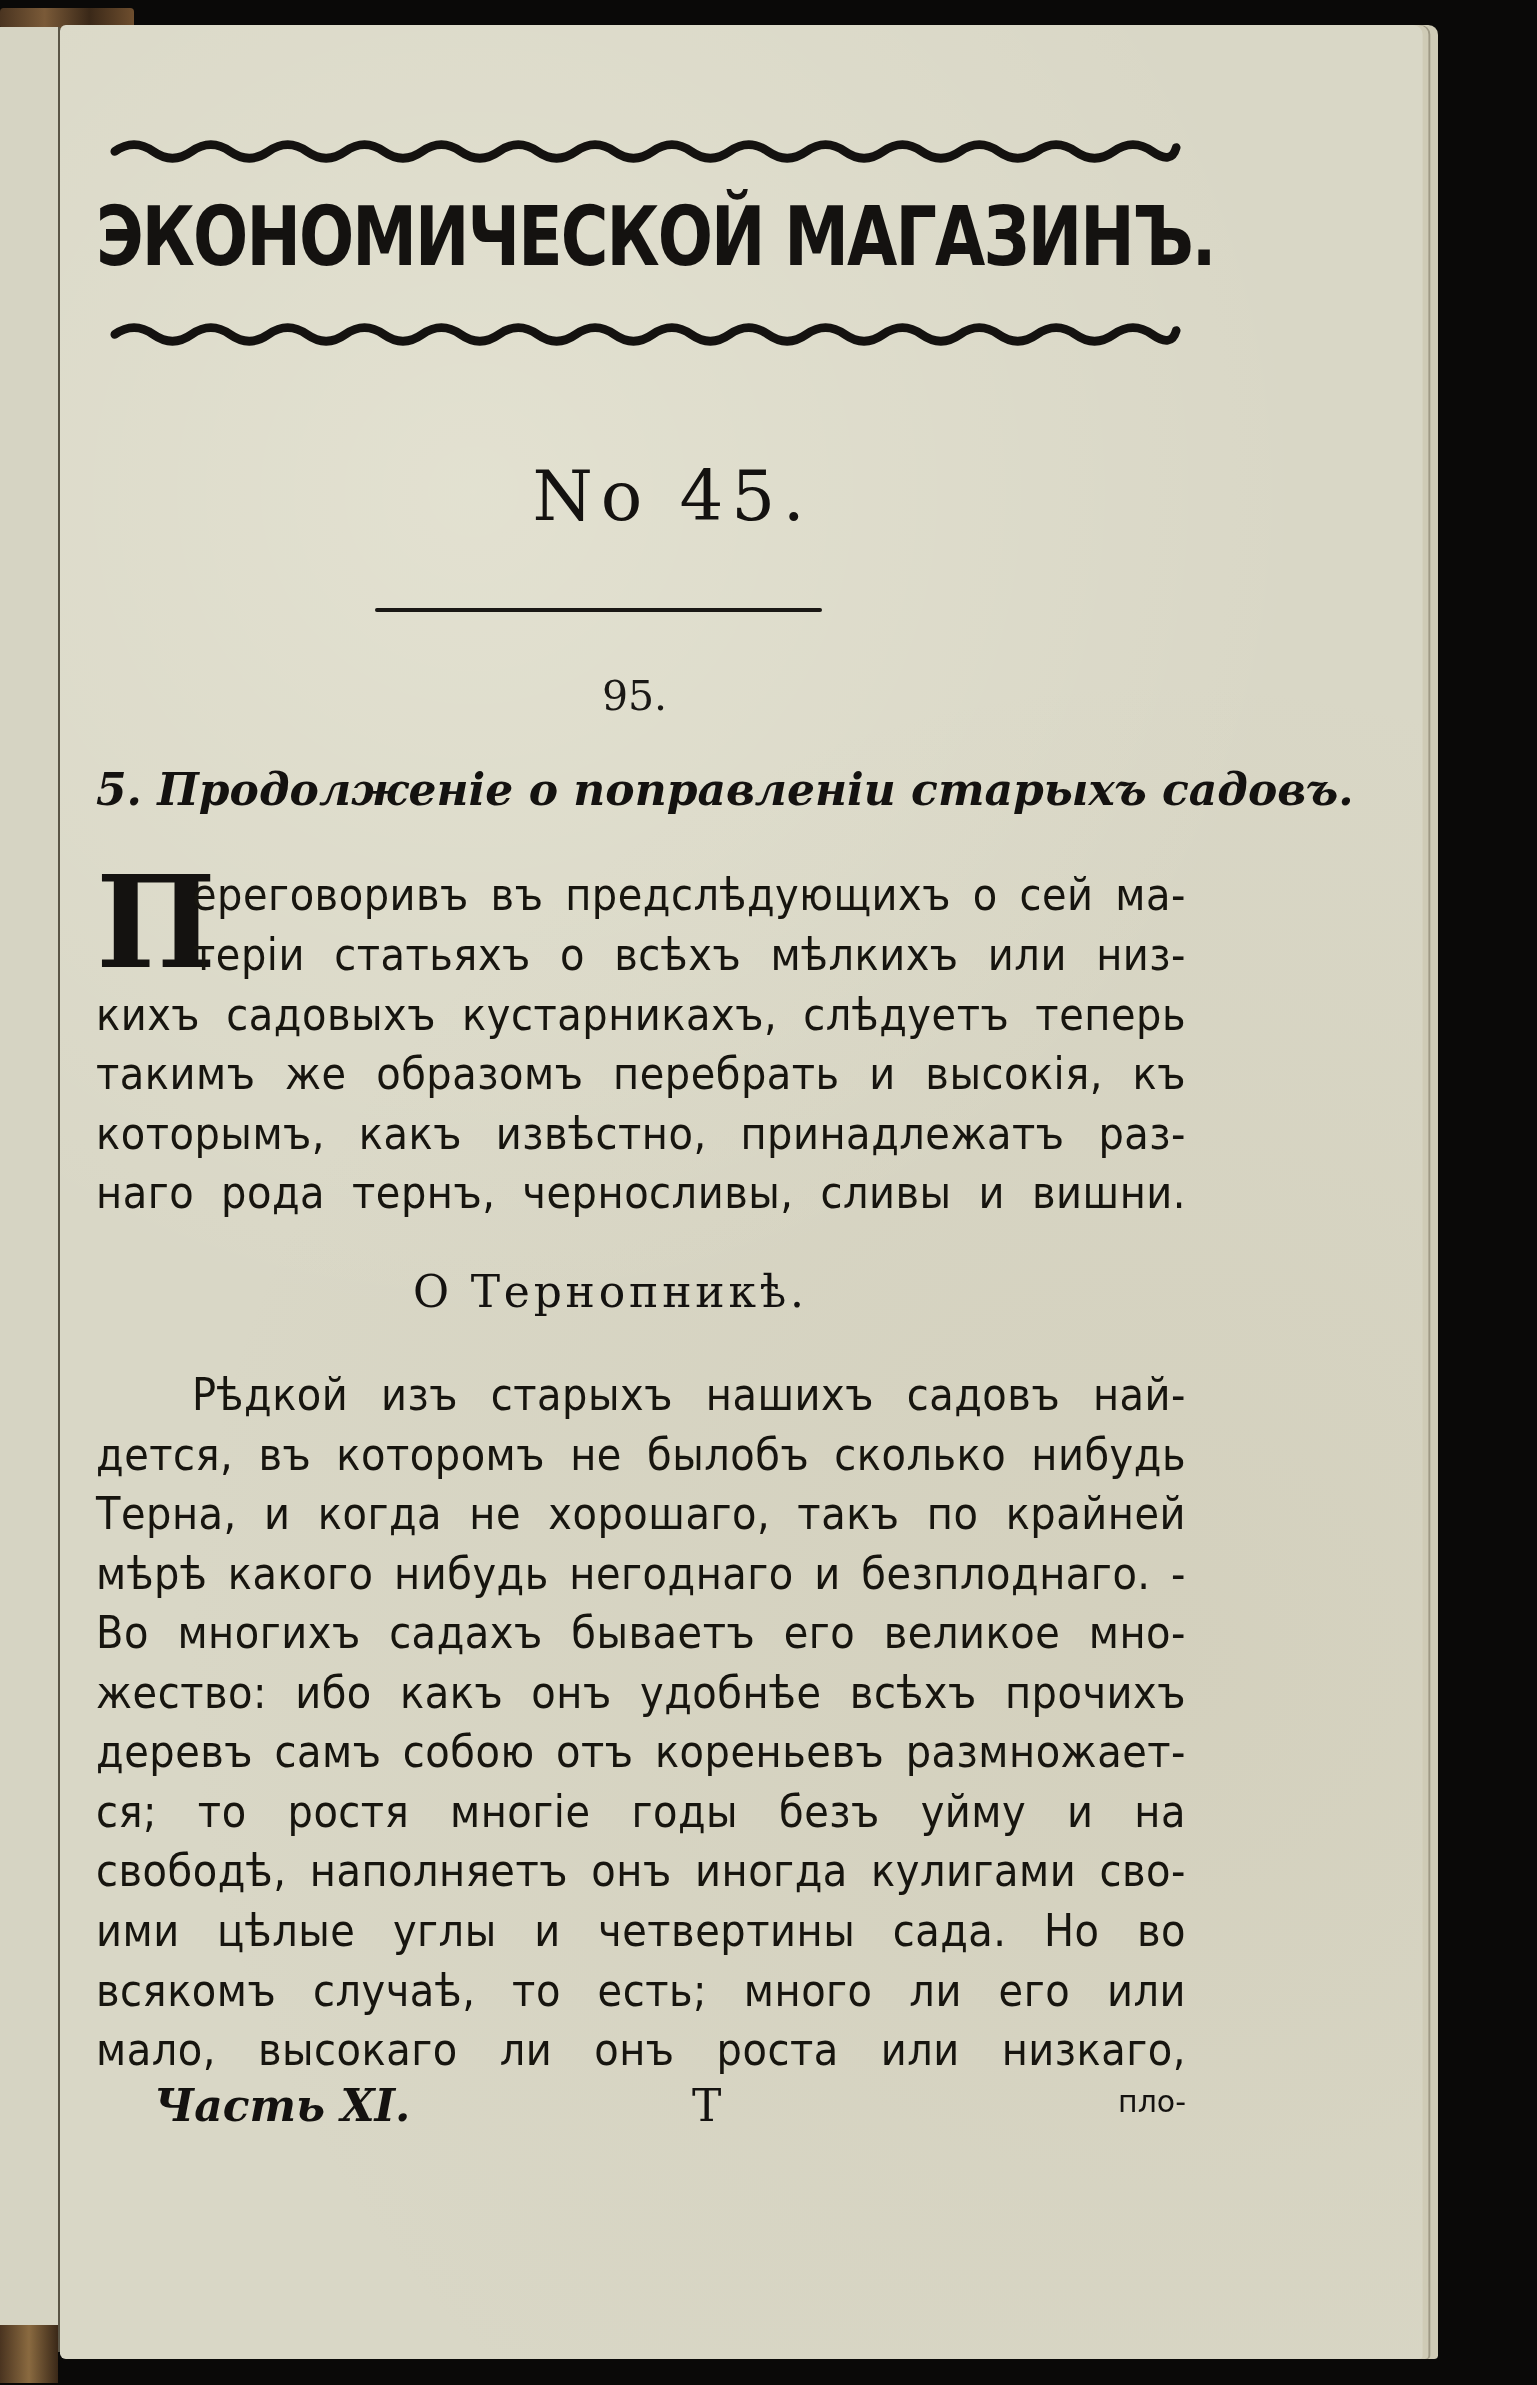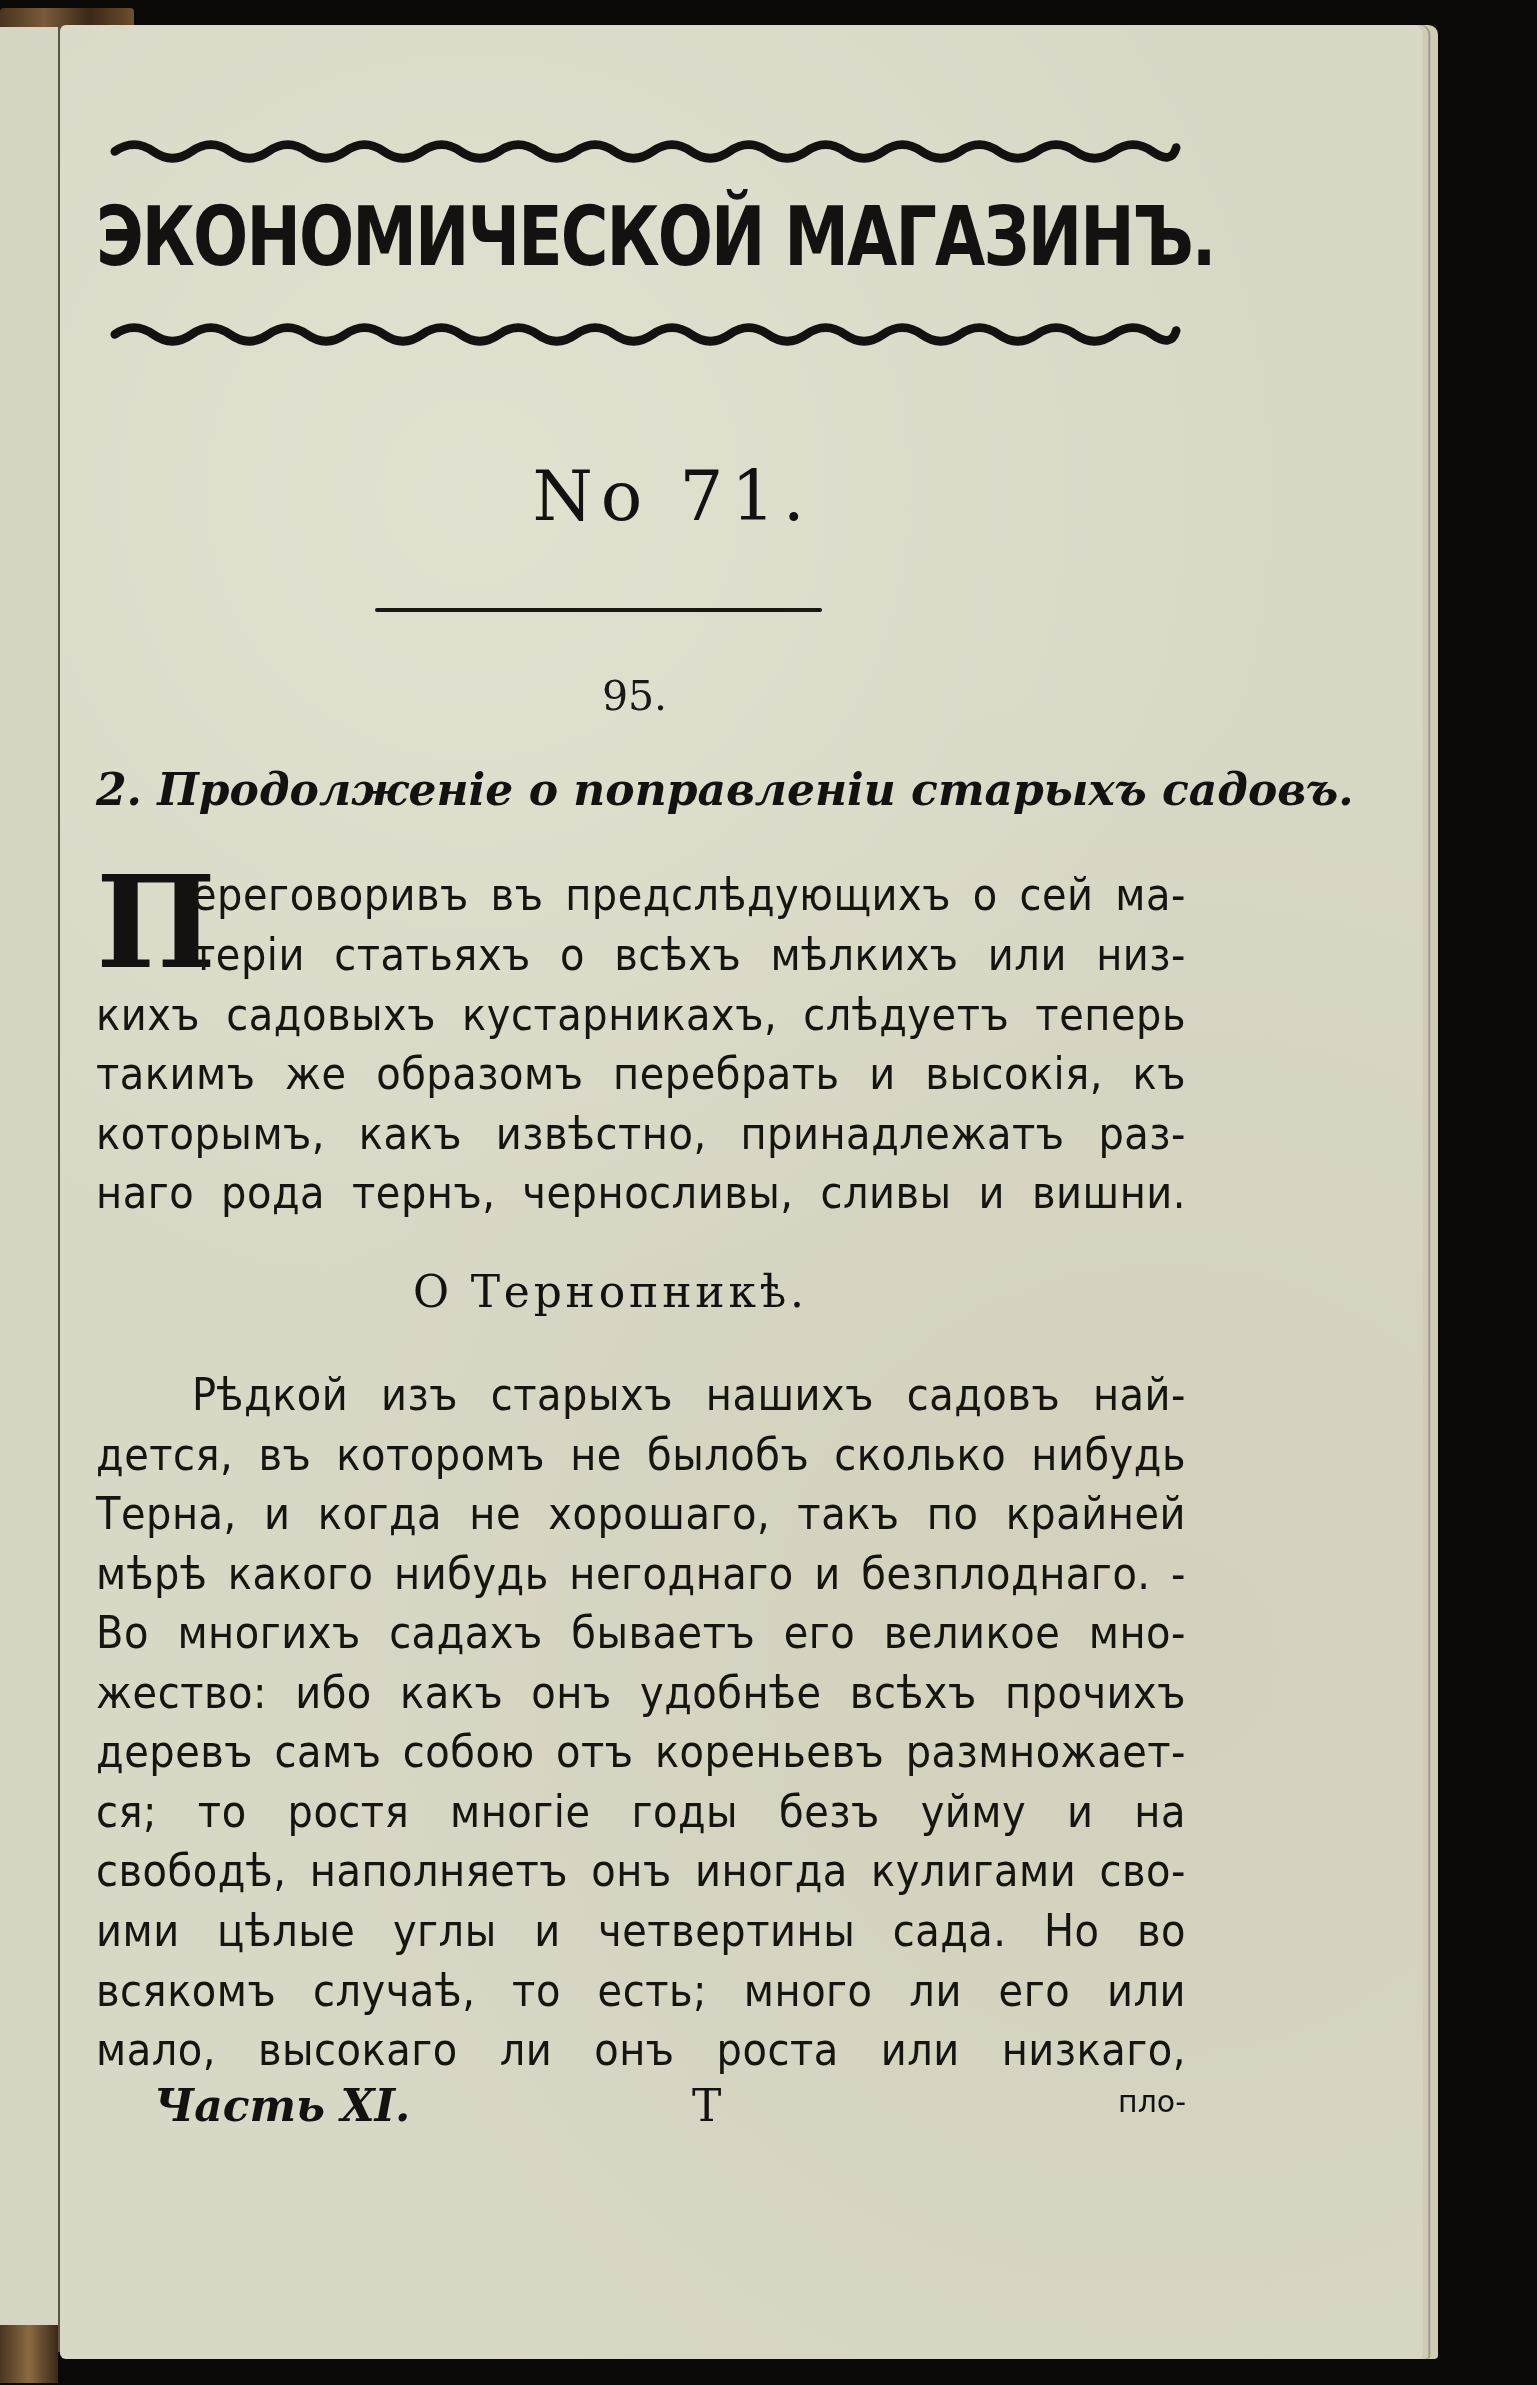--- a/index.html
+++ b/index.html
@@ -111,25 +111,25 @@
 </div>
 
 <div class="title">ЭКОНОМИЧЕСКОЙ МАГАЗИНЪ.</div>
 
 <div class="ornament" style="top:317px;">
   <svg viewBox="0 0 1115 32" preserveAspectRatio="none">
     <path d="M5 18 Q 25 4 45 18 T 85 18 T 125 18 T 165 18 T 205 18 T 245 18 T 285 18 T 325 18 T 365 18 T 405 18 T 445 18 T 485 18 T 525 18 T 565 18 T 605 18 T 645 18 T 685 18 T 725 18 T 765 18 T 805 18 T 845 18 T 885 18 T 925 18 T 965 18 T 1005 18 T 1045 18 T 1085 18 T 1110 14" fill="none" stroke="#141210" stroke-width="9" stroke-linecap="round"></path>
   </svg>
 </div>
 
-<div class="issue">No 71.</div>
+<div class="issue">No 45.</div>
 <div class="rule"></div>
 <div class="page-number">95.</div>
 
-<div class="section-heading">2. Продолженіе о поправленіи старыхъ садовъ.</div>
+<div class="section-heading">5. Продолженіе о поправленіи старыхъ садовъ.</div>
 
 <div class="drop-cap">П</div>
 
 <div class="body-line" style="left:192px; width:994px; top:869px;">ереговоривъ въ предслѣдующихъ о сей ма-</div>
 <div class="body-line" style="left:192px; width:994px; top:929px;">теріи статьяхъ о всѣхъ мѣлкихъ или низ-</div>
 <div class="body-line" style="top:989px;">кихъ садовыхъ кустарникахъ, слѣдуетъ теперь</div>
 <div class="body-line" style="top:1048px;">такимъ же образомъ перебрать и высокія, къ</div>
 <div class="body-line" style="top:1108px;">которымъ, какъ извѣстно, принадлежатъ раз-</div>
 <div class="body-line" style="top:1167px;">наго рода тернъ, черносливы, сливы и вишни.</div>
 

